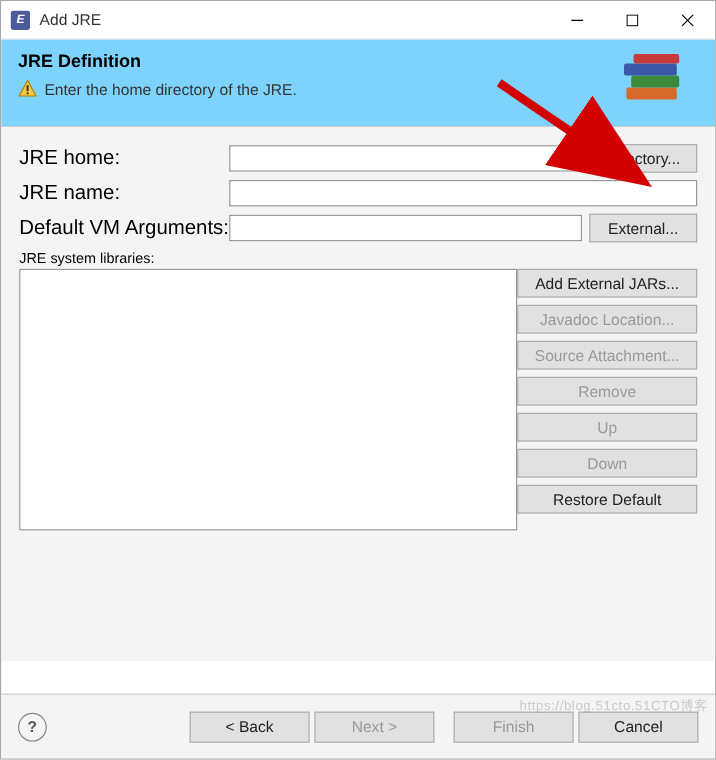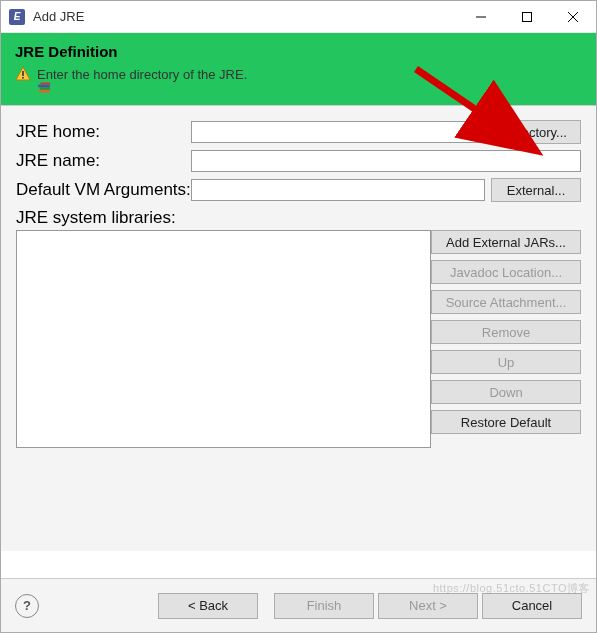--- a/index.html
+++ b/index.html
@@ -6,40 +6,40 @@
     body { font-family: "Segoe UI", Tahoma, sans-serif; font-size: 13px; color: #000; background: #fff; width: 597px; height: 633px; border: 1px solid #aaa; position: relative; overflow: hidden; }
 
     
     .titlebar { height: 32px; display: flex; align-items: center; padding: 0 0 0 8px; background: #fff; border-bottom: 1px solid #e8e8e8; }
     .titlebar .app-icon { width: 16px; height: 16px; background: #4a5a9a; border-radius: 2px; margin-right: 8px; display: flex; align-items: center; justify-content: center; color: #fff; font-size: 10px; font-style: italic; font-weight: bold; }
     .titlebar .title { flex: 1; color: #333; }
     .titlebar .controls { display: flex; }
     .titlebar .ctrl { width: 46px; height: 32px; display: flex; align-items: center; justify-content: center; color: #555; }
 
     
-    .banner { height: 72px; background: #22c55e; padding: 10px 20px 10px 14px; position: relative; display: flex; flex-direction: column; }
+    .banner { height: 72px; background: #7dd3fc; padding: 10px 20px 10px 14px; position: relative; display: flex; }
     .banner .txt { flex: 1; }
     .banner h2 { font-size: 15px; font-weight: 700; margin-bottom: 6px; }
     .banner .msg { display: flex; align-items: center; gap: 6px; font-size: 13px; color: #333; }
     .banner .warn { width: 16px; height: 16px; }
     .banner .art { width: 60px; height: 50px; }
     .divider { height: 1px; background: #ccc; }
 
     
     .form { padding: 14px 15px 8px 15px; background: #f4f4f4; position: relative; height: 445px; }
     .row { display: flex; align-items: center; margin-bottom: 6px; }
     .row label { width: 175px; font-size: 17px; }
     .row.tight label { width: 175px; }
     .row input[type=text] { flex: 1; height: 22px; border: 1px solid #999; padding: 0 4px; font-size: 13px; background: #fff; }
     .row .btn { margin-left: 6px; }
 
     .btn { height: 24px; min-width: 90px; padding: 0 10px; background: #e1e1e1; border: 1px solid #adadad; font-size: 13px; color: #222; cursor: pointer; }
     .btn:disabled { color: #9a9a9a; text-align: center; }
 
-    .lib-label { margin: 4px 0 2px 0; font-size: 17px; }
+    .lib-label { margin: 4px 0 2px 0; font-size: 12px; }
     .lib-area { display: flex; }
     .lib-list { flex: 1; height: 218px; background: #fff; border: 1px solid #999; }
     .lib-btns { width: 150px; display: flex; flex-direction: column; gap: 6px; }
     .lib-btns .btn { width: 150px; }
 
     
     .footer { position: absolute; bottom: 0; left: 0; right: 0; height: 54px; border-top: 1px solid #ccc; background: #f4f4f4; display: flex; align-items: center; padding: 0 14px; gap: 4px; }
     .footer .help { width: 24px; height: 24px; border: 1px solid #888; border-radius: 50%; display: flex; align-items: center; justify-content: center; color: #555; font-weight: bold; margin-right: auto; }
     .footer .btn { width: 100px; height: 26px; }
 
@@ -126,22 +126,22 @@
       <button class="btn" disabled="">Down</button>
       <button class="btn">Restore Default</button>
     </div>
   </div>
 
 </div>
 
 <div class="footer">
   <div class="help">?</div>
   <button class="btn">&lt; Back</button>
+  <button class="btn" disabled="">Next &gt;</button>
   <button class="btn" disabled="" style="margin-left:12px">Finish</button>
-  <button class="btn" disabled="">Next &gt;</button>
   <button class="btn">Cancel</button>
 </div>
 
 <svg class="arrow" width="170" height="110">
   <defs>
     <marker id="ah" markerWidth="12" markerHeight="12" refX="9" refY="5" orient="auto">
       <polygon points="0,0 12,5 0,10" fill="#d40000"></polygon>
     </marker>
   </defs>
   <line x1="10" y1="10" x2="120" y2="85" stroke="#d40000" stroke-width="7" marker-end="url(#ah)"></line>

